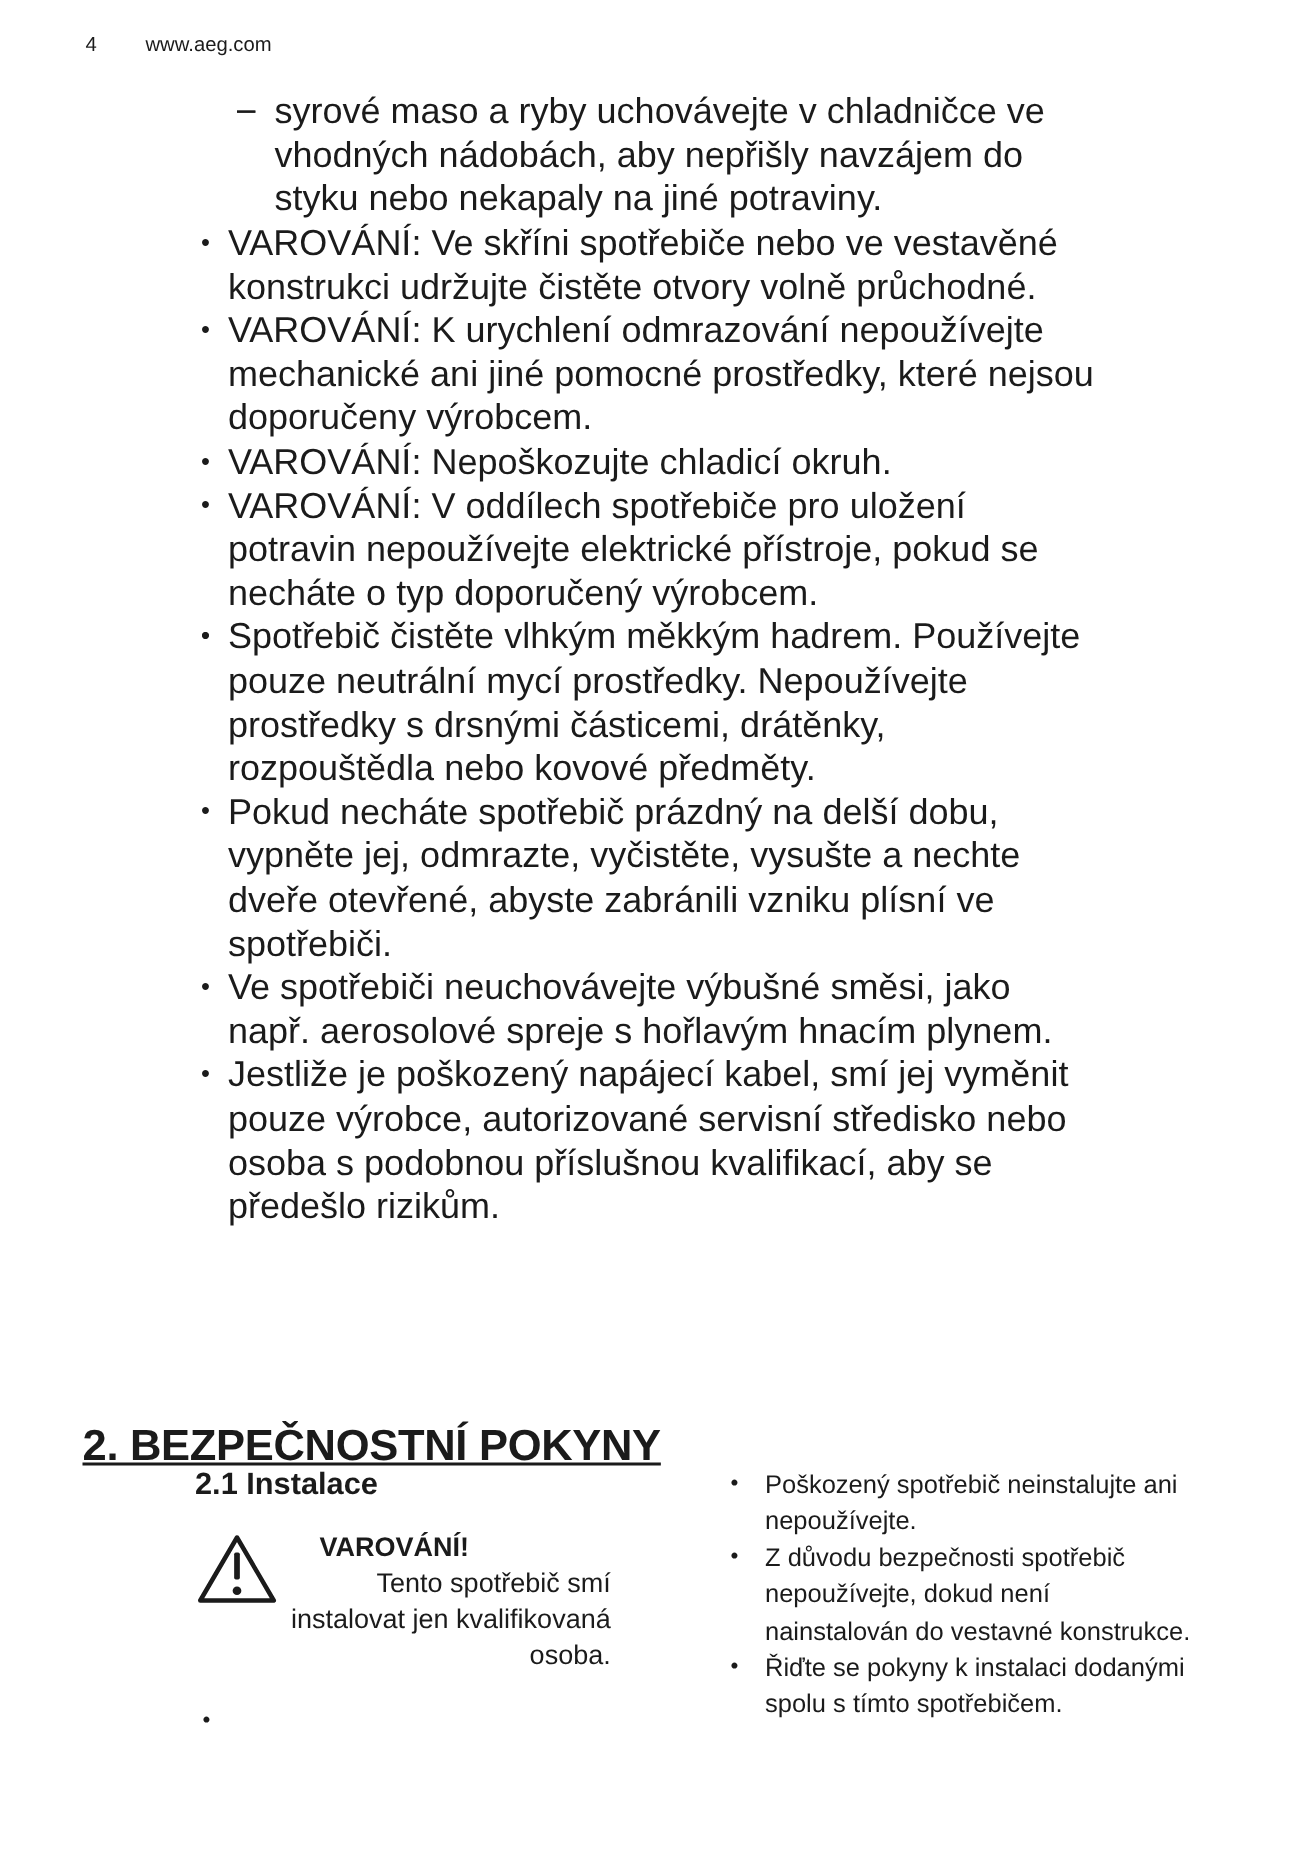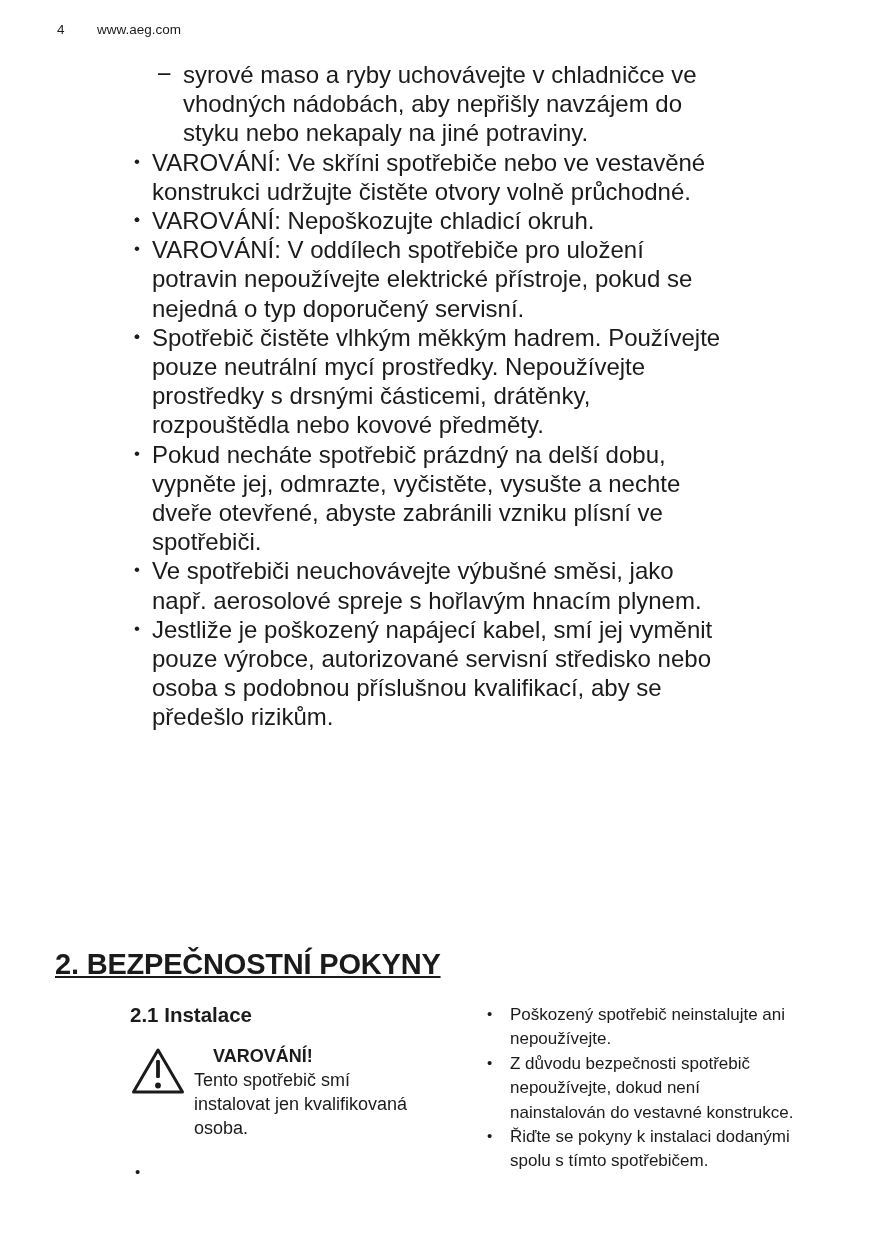--- a/index.html
+++ b/index.html
@@ -14,29 +14,29 @@
   .header .page-num{min-width:40px;}
   
   .safety-list{position:absolute;top:60px;left:133px;width:692px;font-size:24px;line-height:29.2px;}
   .s-item{position:relative;padding-left:19px;white-space:pre-line;}
   .s-item .marker{position:absolute;left:1px;top:-1px;font-size:17px;}
   .s-item.dash{margin-left:25px;padding-left:25px;}
   .s-item.dash .marker{font-size:22px;top:-2px;left:0;}
   
   .section-title{position:absolute;top:948px;left:55px;font-size:29px;font-weight:bold;letter-spacing:-0.2px;}
   
-  .columns{position:absolute;top:1003px;left:130px;width:716px;display:flex;}
+  .columns{position:absolute;top:978px;left:130px;width:716px;display:flex;}
   .col-left{width:357px;}
   .col-right{width:359px;}
   .subtitle{font-size:20.5px;font-weight:bold;}
   .warning-row{display:flex;margin-top:17px;}
   .warning-icon{flex:none;width:56px;padding-top:2px;}
   .warning-text{margin-left:8px;font-size:18px;line-height:24px;}
   .warning-title{font-weight:bold;margin-left:19px;}
-  .warning-body{white-space:pre-line;}
+  .warning-body{white-space:pre-line;text-align:right;}
   .left-list{margin-top:21px;}
   .l-item{position:relative;padding-left:30px;font-size:17.5px;line-height:24px;white-space:pre-line;}
   .l-item .marker{position:absolute;left:5px;top:-1px;font-size:15px;}
   .r-item{position:relative;padding-left:23px;font-size:17px;line-height:24.4px;white-space:pre-line;}
   .r-item .marker{position:absolute;left:0;top:-1px;font-size:15px;}
 </style>
 </head>
 <body>
 
 <div class="page">
@@ -46,25 +46,27 @@
     <span>www.aeg.com</span>
   </div>
 
   <div class="safety-list">
     <div class="s-item dash"><span class="marker">–</span></div>
     <div class="s-item dash"><span class="marker">–</span><span>syrové maso a ryby uchovávejte v chladničce ve
 vhodných nádobách, aby nepřišly navzájem do
 styku nebo nekapaly na jiné potraviny.</span></div>
     <div class="s-item"><span class="marker">•</span><span>VAROVÁNÍ: Ve skříni spotřebiče nebo ve vestavěné
 konstrukci udržujte čistěte otvory volně průchodné.</span></div>
-    <div class="s-item"><span class="marker">•</span></div>
+    <div class="s-item"><span class="marker">•</span><span>VAROVÁNÍ: K urychlení odmrazování nepoužívejte
+mechanické ani jiné pomocné prostředky, které nejsou
+doporučeny výrobcem.</span></div>
     <div class="s-item"><span class="marker">•</span><span>VAROVÁNÍ: Nepoškozujte chladicí okruh.</span></div>
     <div class="s-item"><span class="marker">•</span><span>VAROVÁNÍ: V oddílech spotřebiče pro uložení
 potravin nepoužívejte elektrické přístroje, pokud se
-nejedná o typ doporučený servisní.</span></div>
+necháte o typ doporučený výrobcem.</span></div>
     <div class="s-item"><span class="marker">•</span></div>
     <div class="s-item"><span class="marker">•</span><span>Spotřebič čistěte vlhkým měkkým hadrem. Používejte
 pouze neutrální mycí prostředky. Nepoužívejte
 prostředky s drsnými částicemi, drátěnky,
 rozpouštědla nebo kovové předměty.</span></div>
     <div class="s-item"><span class="marker">•</span><span>Pokud necháte spotřebič prázdný na delší dobu,
 vypněte jej, odmrazte, vyčistěte, vysušte a nechte
 dveře otevřené, abyste zabránili vzniku plísní ve
 spotřebiči.</span></div>
     <div class="s-item"><span class="marker">•</span><span>Ve spotřebiči neuchovávejte výbušné směsi, jako

